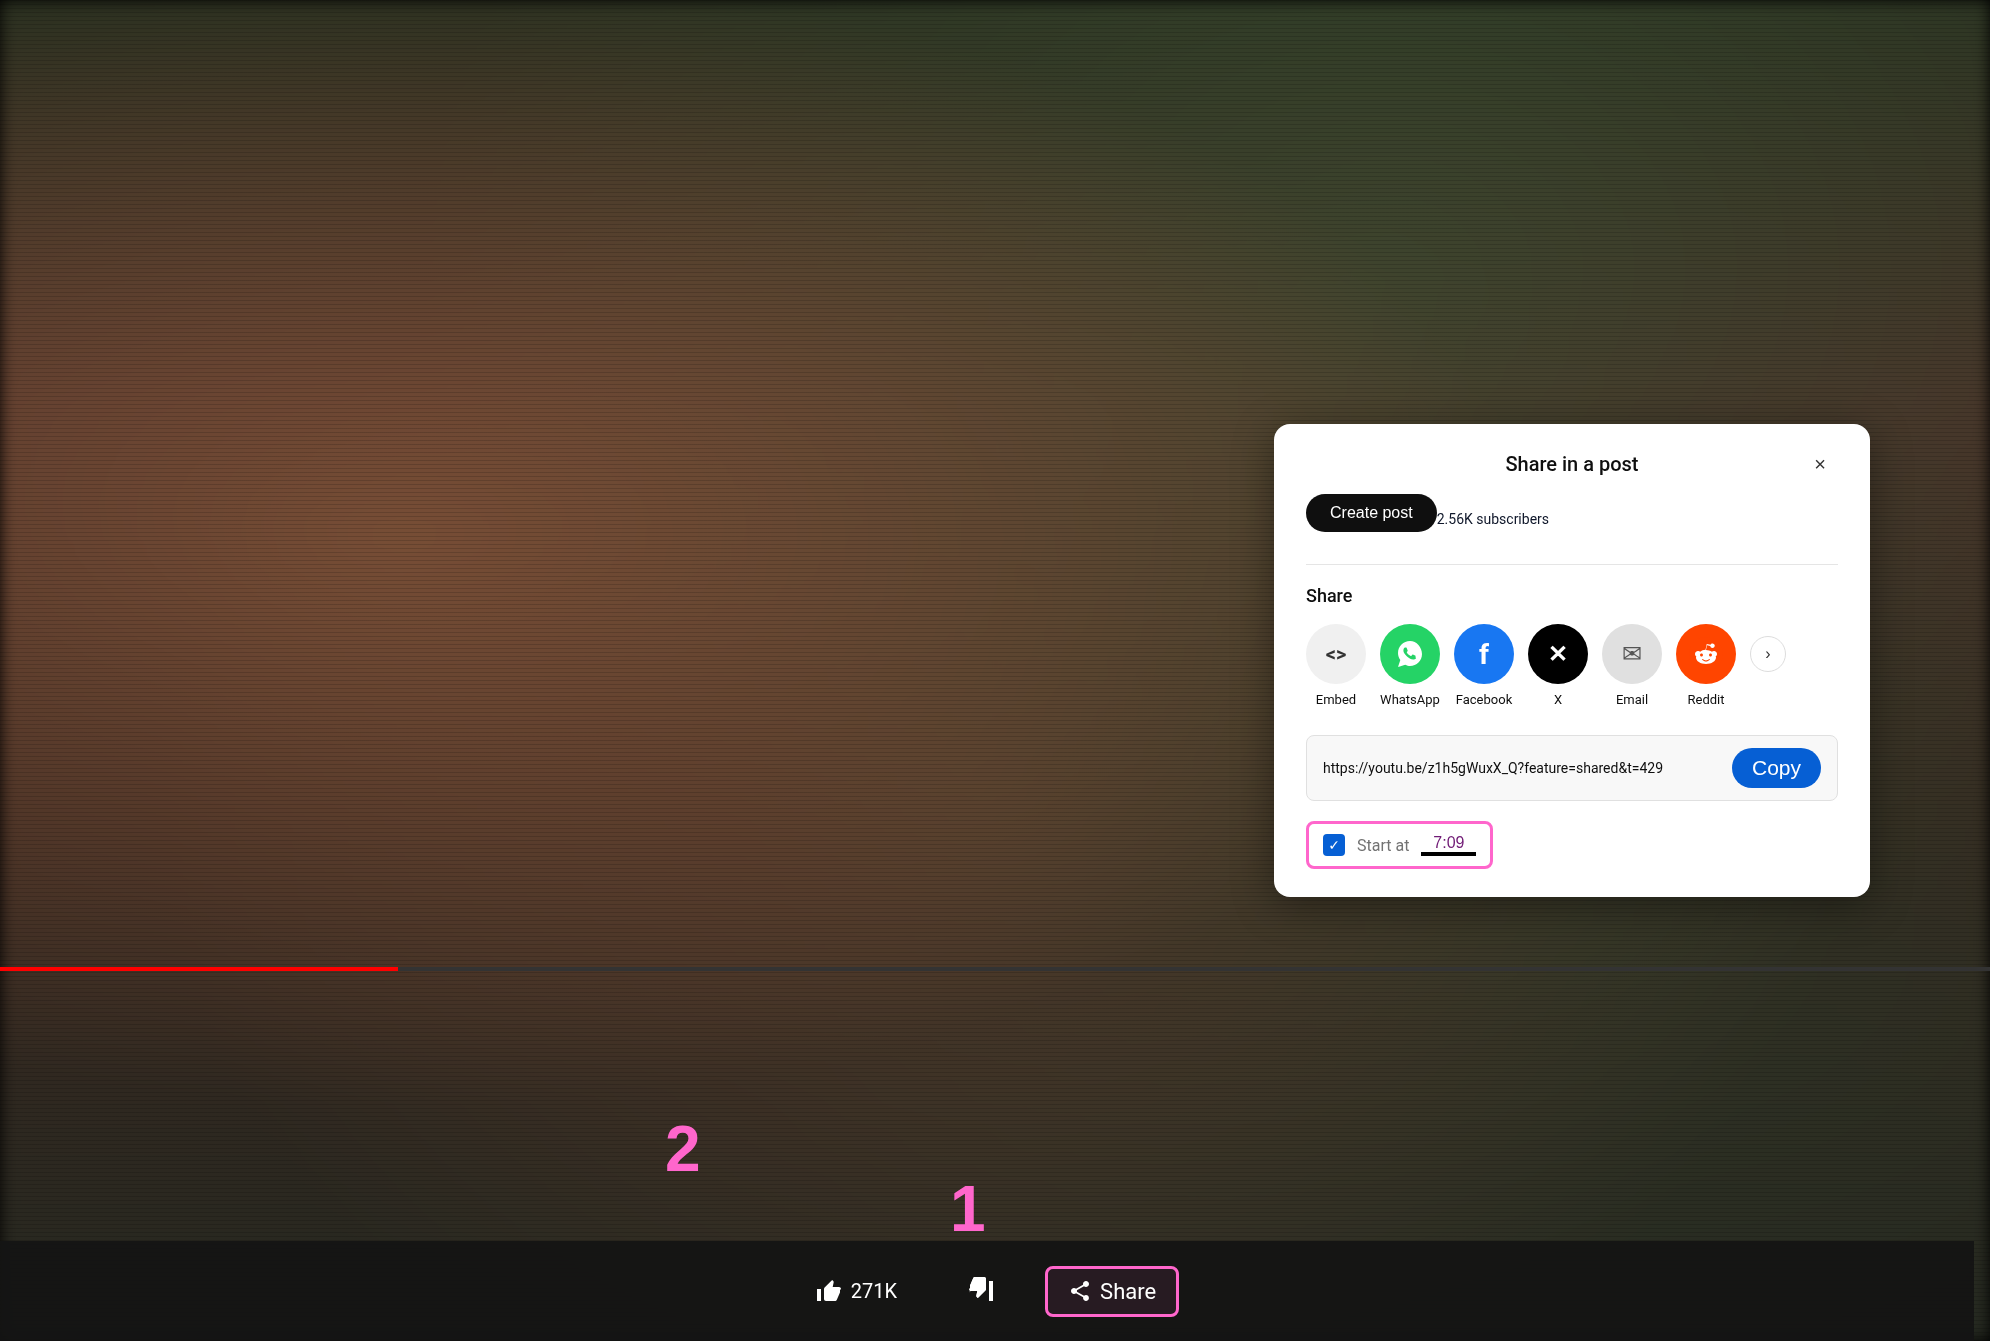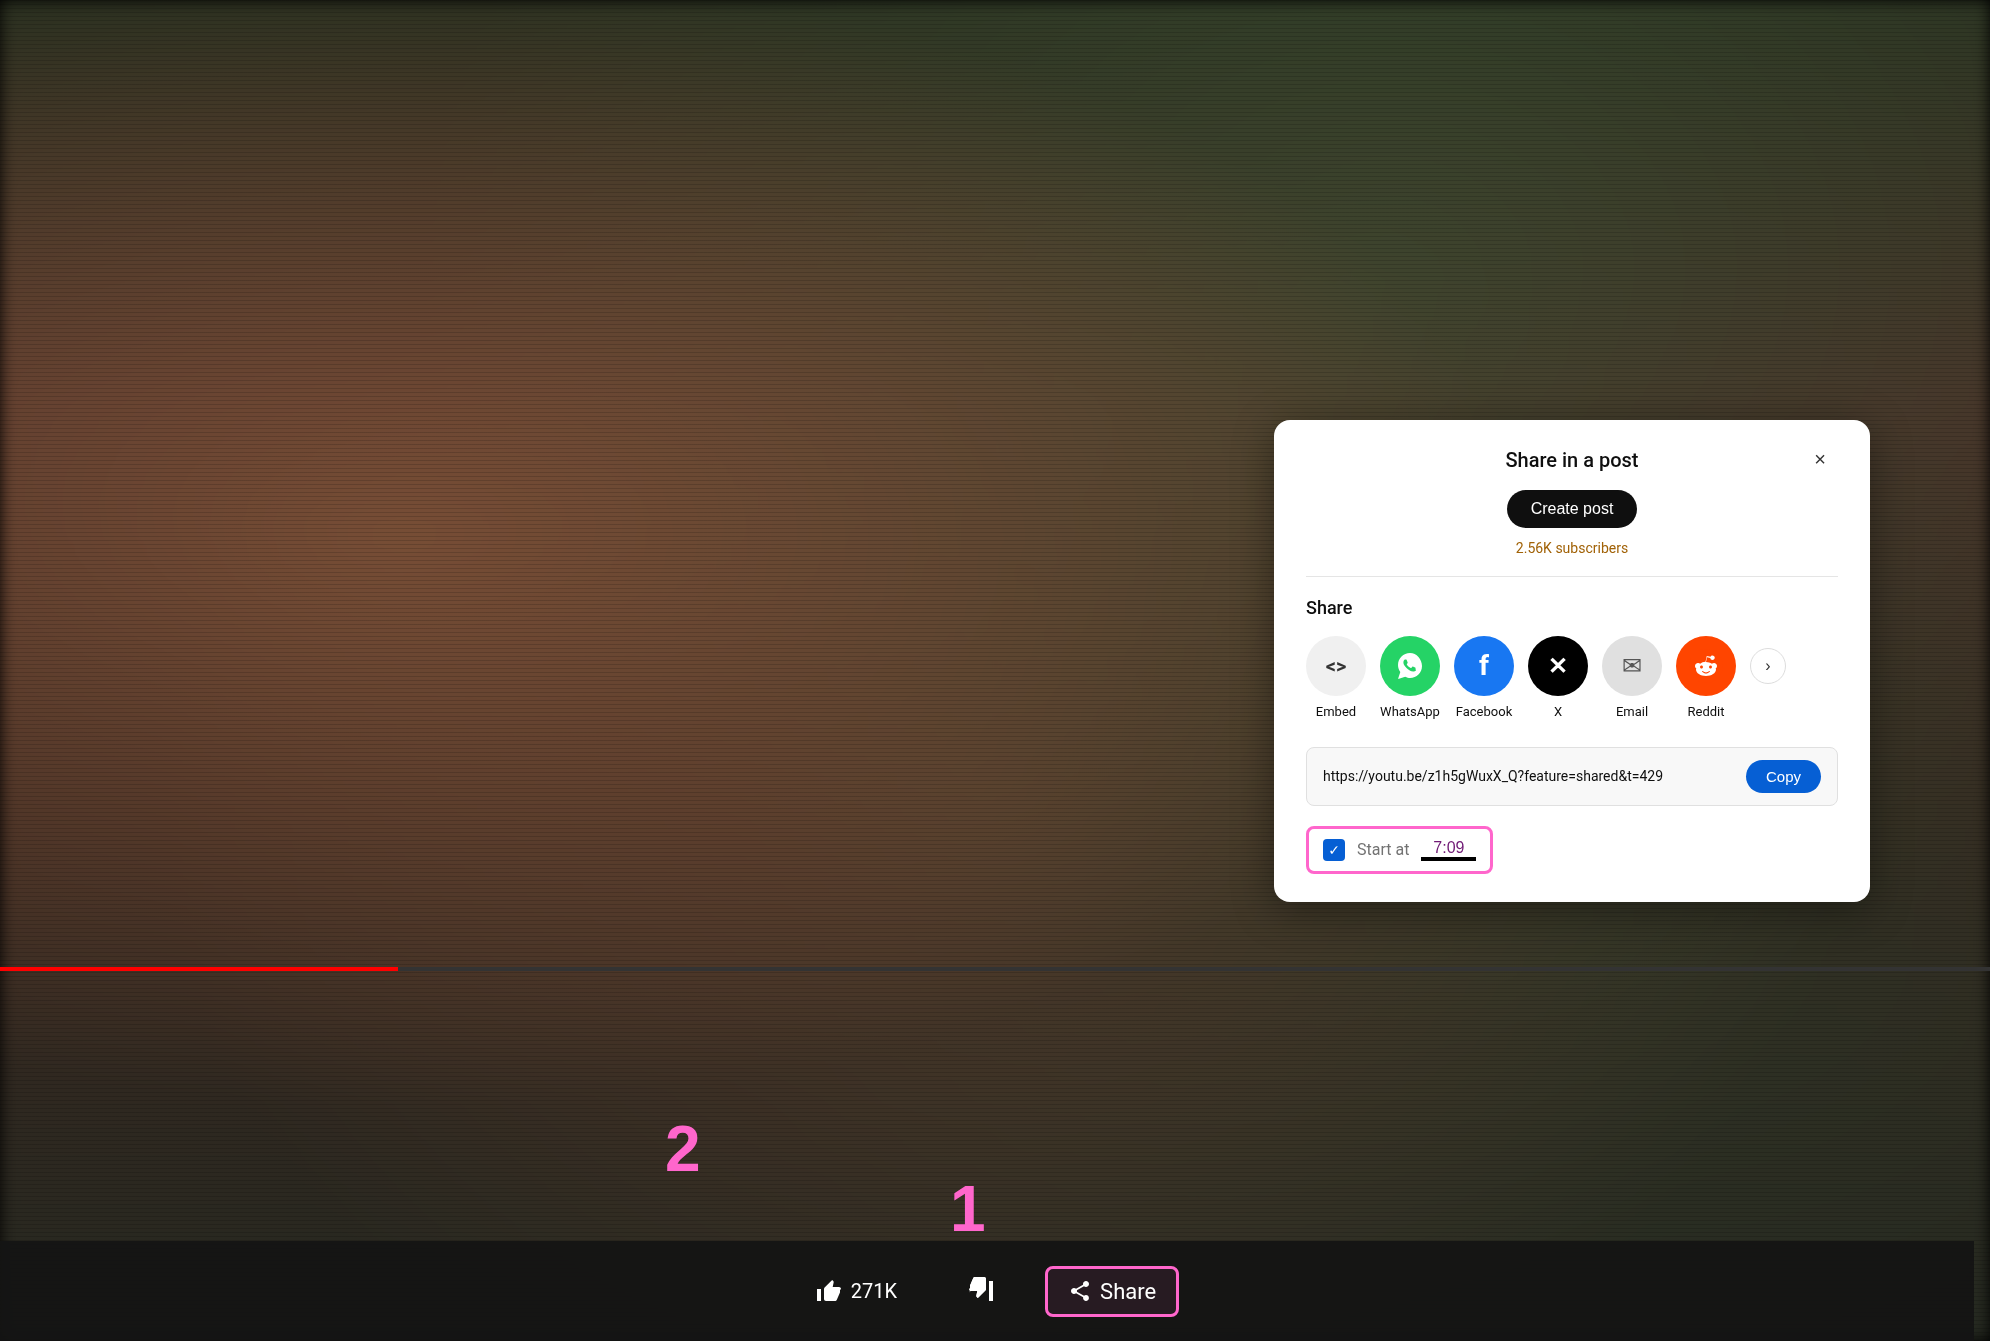--- a/index.html
+++ b/index.html
@@ -139,42 +139,42 @@
       cursor: pointer;
       display: flex;
       align-items: center;
       justify-content: center;
       font-size: 20px;
       color: #333;
     }
 
     .create-post-section {
       display: flex;
-      flex-direction: column;
+      flex-direction: row;
       align-items: center;
       margin-bottom: 20px;
       padding-bottom: 20px;
       border-bottom: 1px solid #e5e5e5;
     }
 
     .create-post-btn {
       background: #0f0f0f;
       color: #fff;
       border: none;
       border-radius: 24px;
       padding: 10px 24px;
       font-size: 16px;
       font-weight: 500;
       cursor: pointer;
       margin-bottom: 12px;
     }
 
     .subscribers-text {
       font-size: 14px;
-      color: #a16207;
+      color: #0f172a;
     }
 
     .share-section-title {
       font-size: 18px;
       font-weight: 500;
       color: #0f0f0f;
       margin-bottom: 18px;
     }
 
     .share-icons-row {
@@ -253,21 +253,21 @@
       text-overflow: ellipsis;
       white-space: nowrap;
     }
 
     .copy-btn {
       background: #065fd4;
       color: #fff;
       border: none;
       border-radius: 20px;
       padding: 8px 20px;
-      font-size: 15px;
+      font-size: 21px;
       font-weight: 500;
       cursor: pointer;
       white-space: nowrap;
     }
 
     
     .start-at-row {
       display: flex;
       align-items: center;
       gap: 12px;

